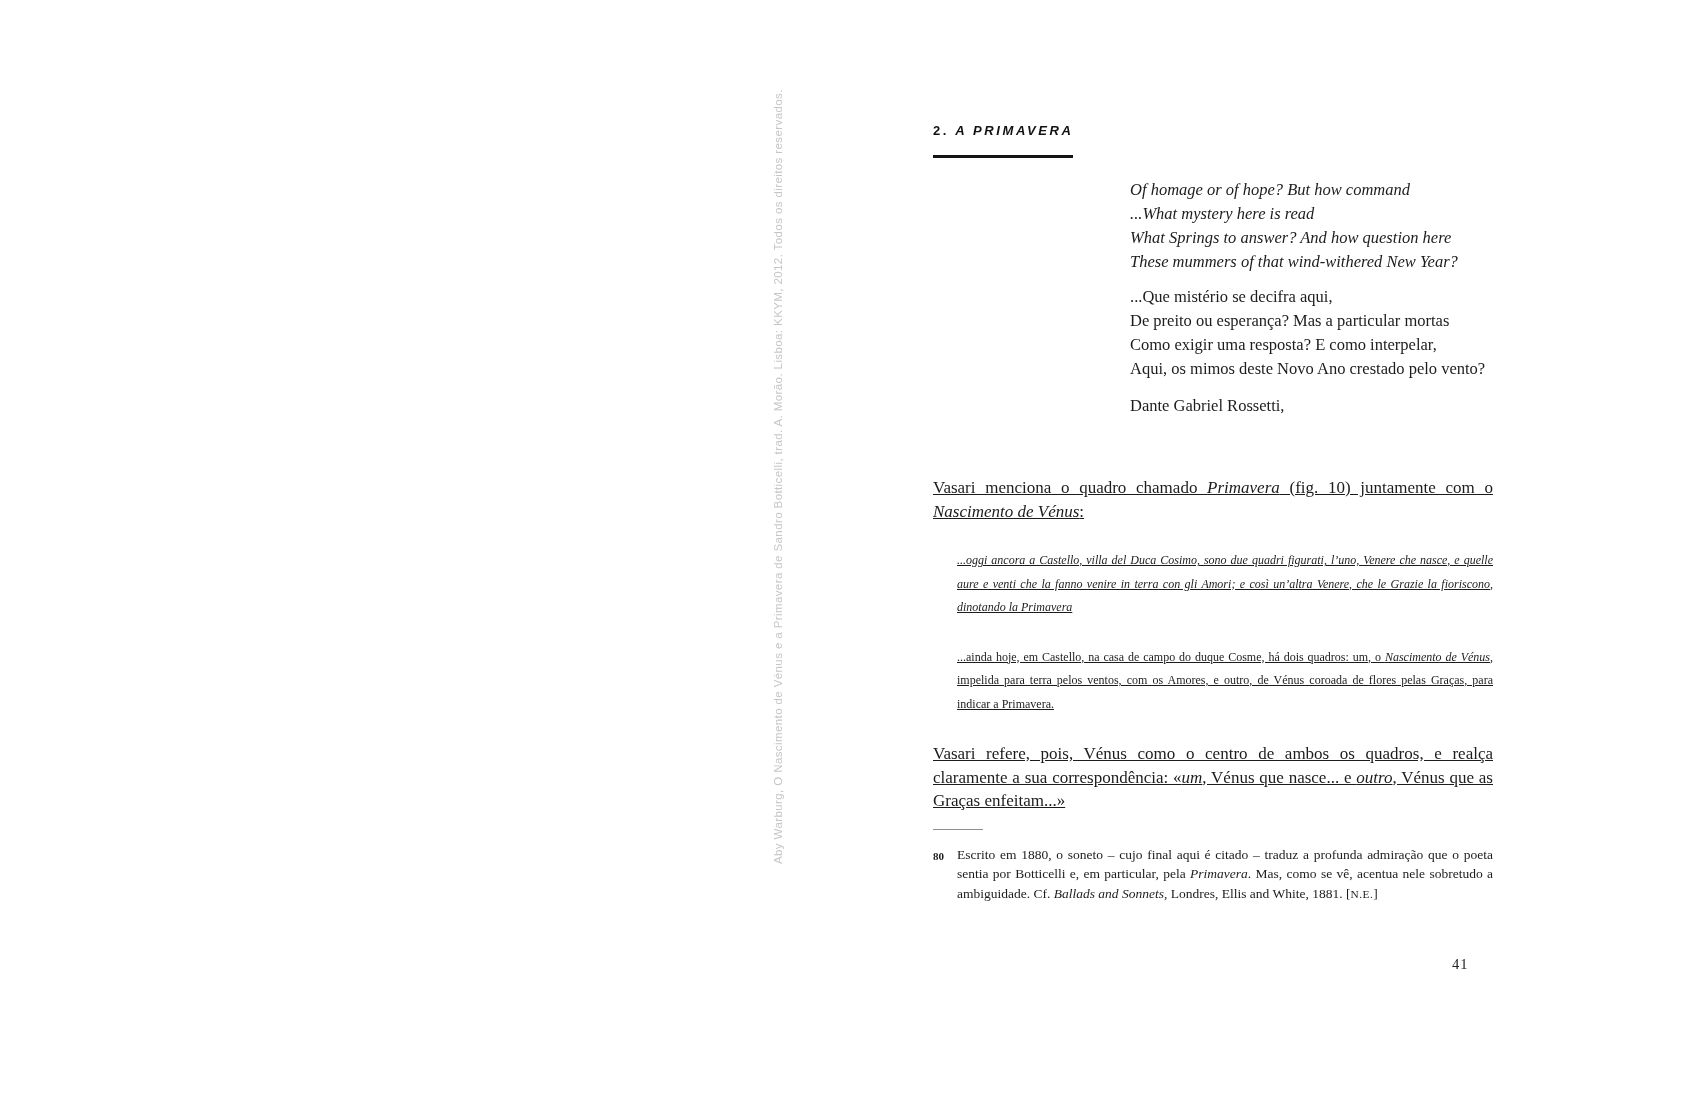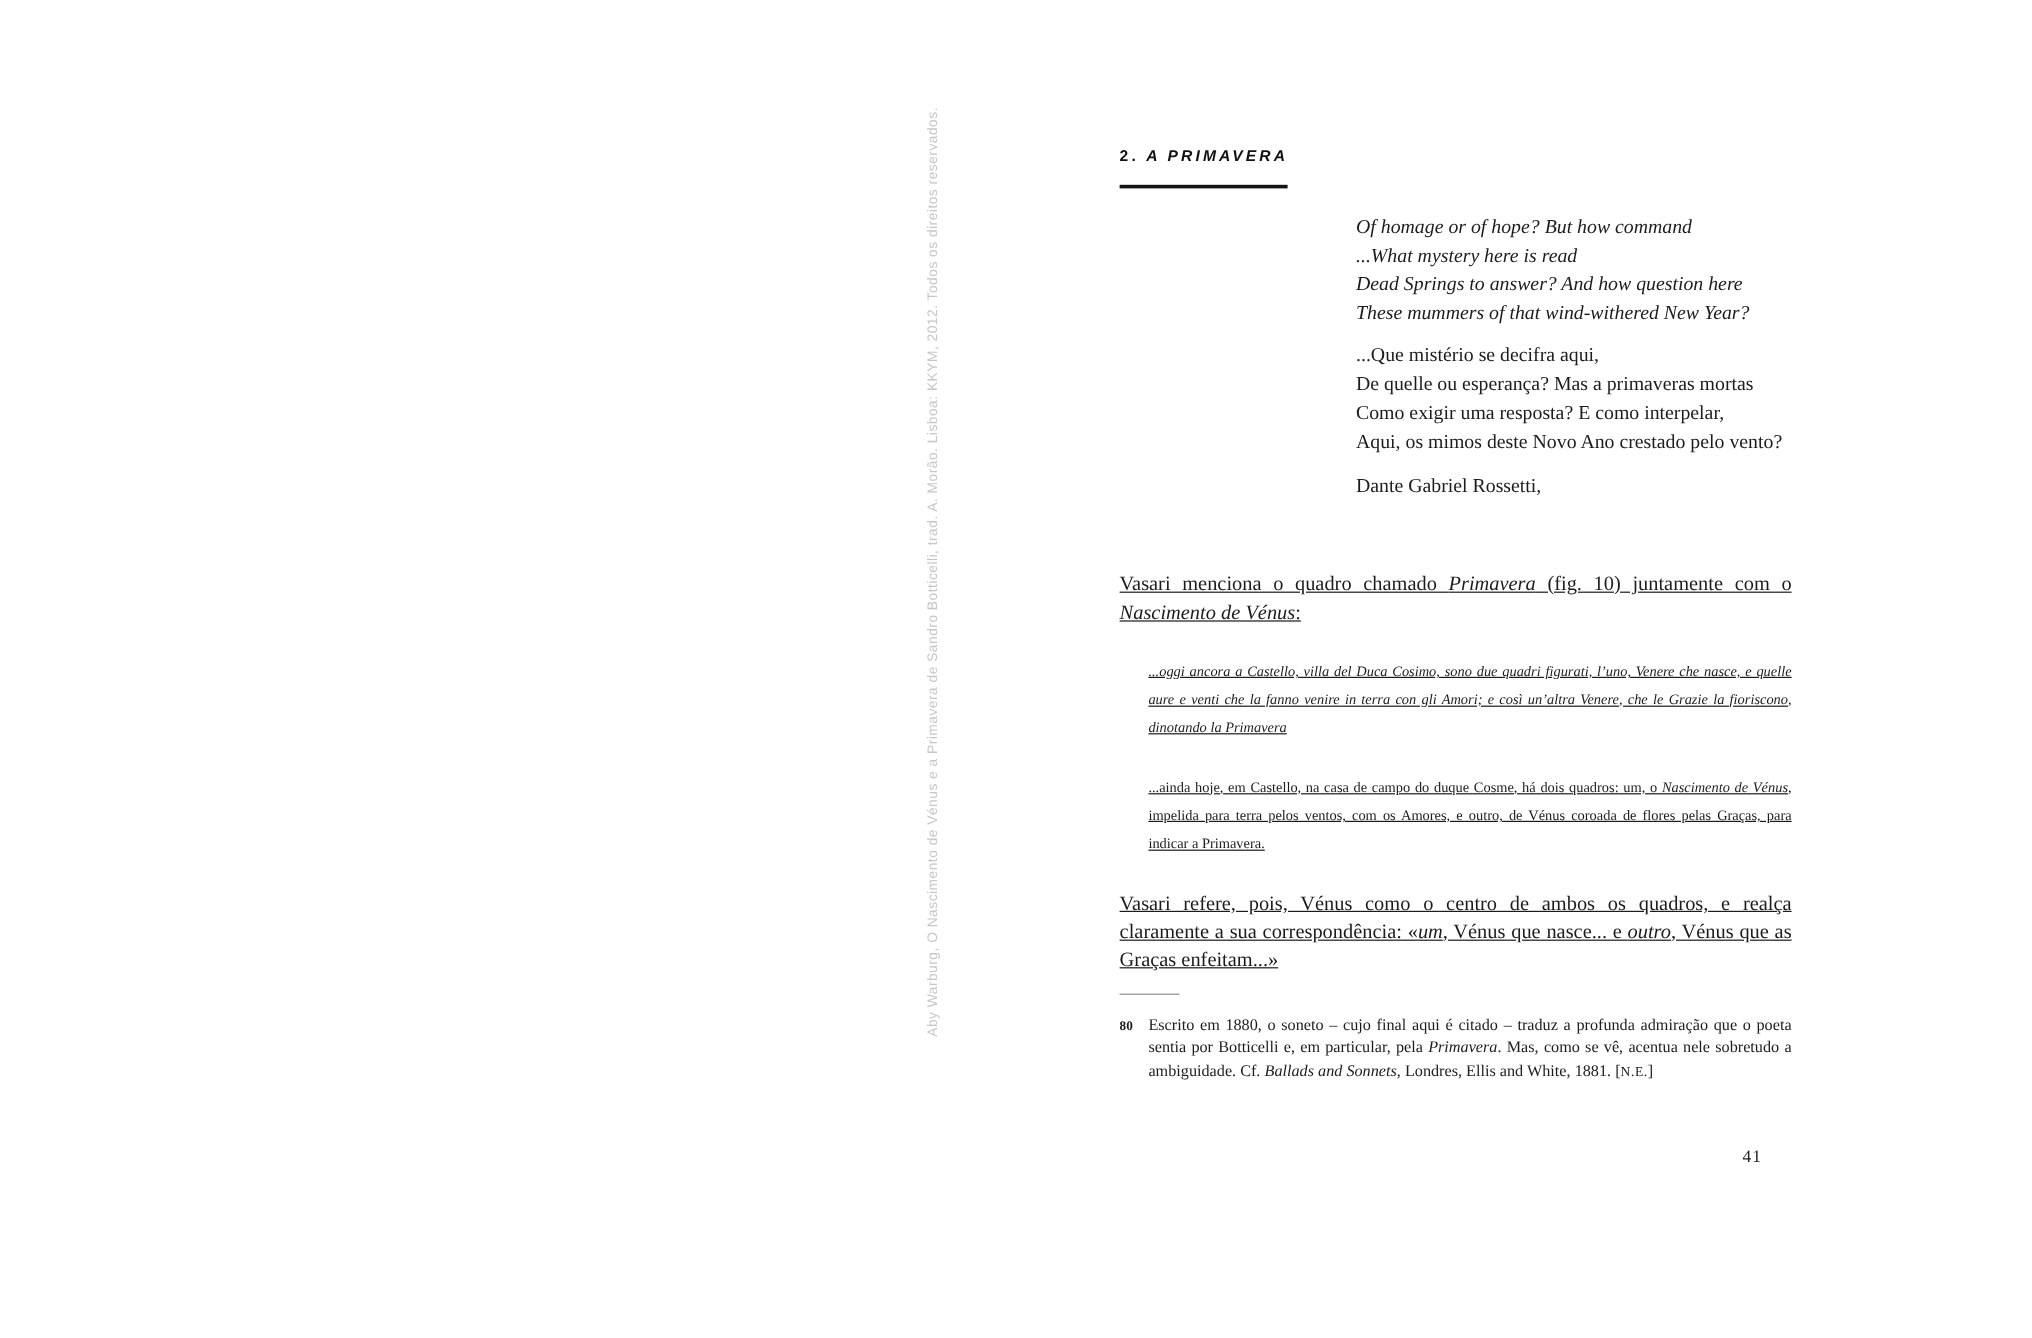--- a/index.html
+++ b/index.html
@@ -123,26 +123,26 @@
 
     <div class="section-heading">
       <span>2.</span>
       <span class="title-italic">A PRIMAVERA</span>
     </div>
 
     <div class="epigraph">
       <div class="stanza-en">
           <div class="poem-line">Of homage or of hope? But how command</div>
           <div class="poem-line">...What mystery here is read</div>
-          <div class="poem-line">Dead Springs to answer? And how question here</div>
+          <div class="poem-line">What Springs to answer? And how question here</div>
           <div class="poem-line">These mummers of that wind-withered New Year?</div>
         </div>
       <div class="stanza-pt">
           <div class="poem-line">...Que mistério se decifra aqui,</div>
-          <div class="poem-line">De quelle ou esperança? Mas a primaveras mortas</div>
+          <div class="poem-line">De preito ou esperança? Mas a particular mortas</div>
           <div class="poem-line">Como exigir uma resposta? E como interpelar,</div>
           <div class="poem-line">Aqui, os mimos deste Novo Ano crestado pelo vento?</div>
         </div>
       <div class="attribution">
         <div class="attribution-line">Dante Gabriel Rossetti,</div>
       </div>
     </div>
 
     <div class="body-text">
       <div class="para"><span>Vasari menciona o quadro chamado </span><span class="seg-i">Primavera</span><span> (fig. 10) juntamente com o </span><span class="seg-i">Nascimento de Vénus</span><span>:</span></div>

